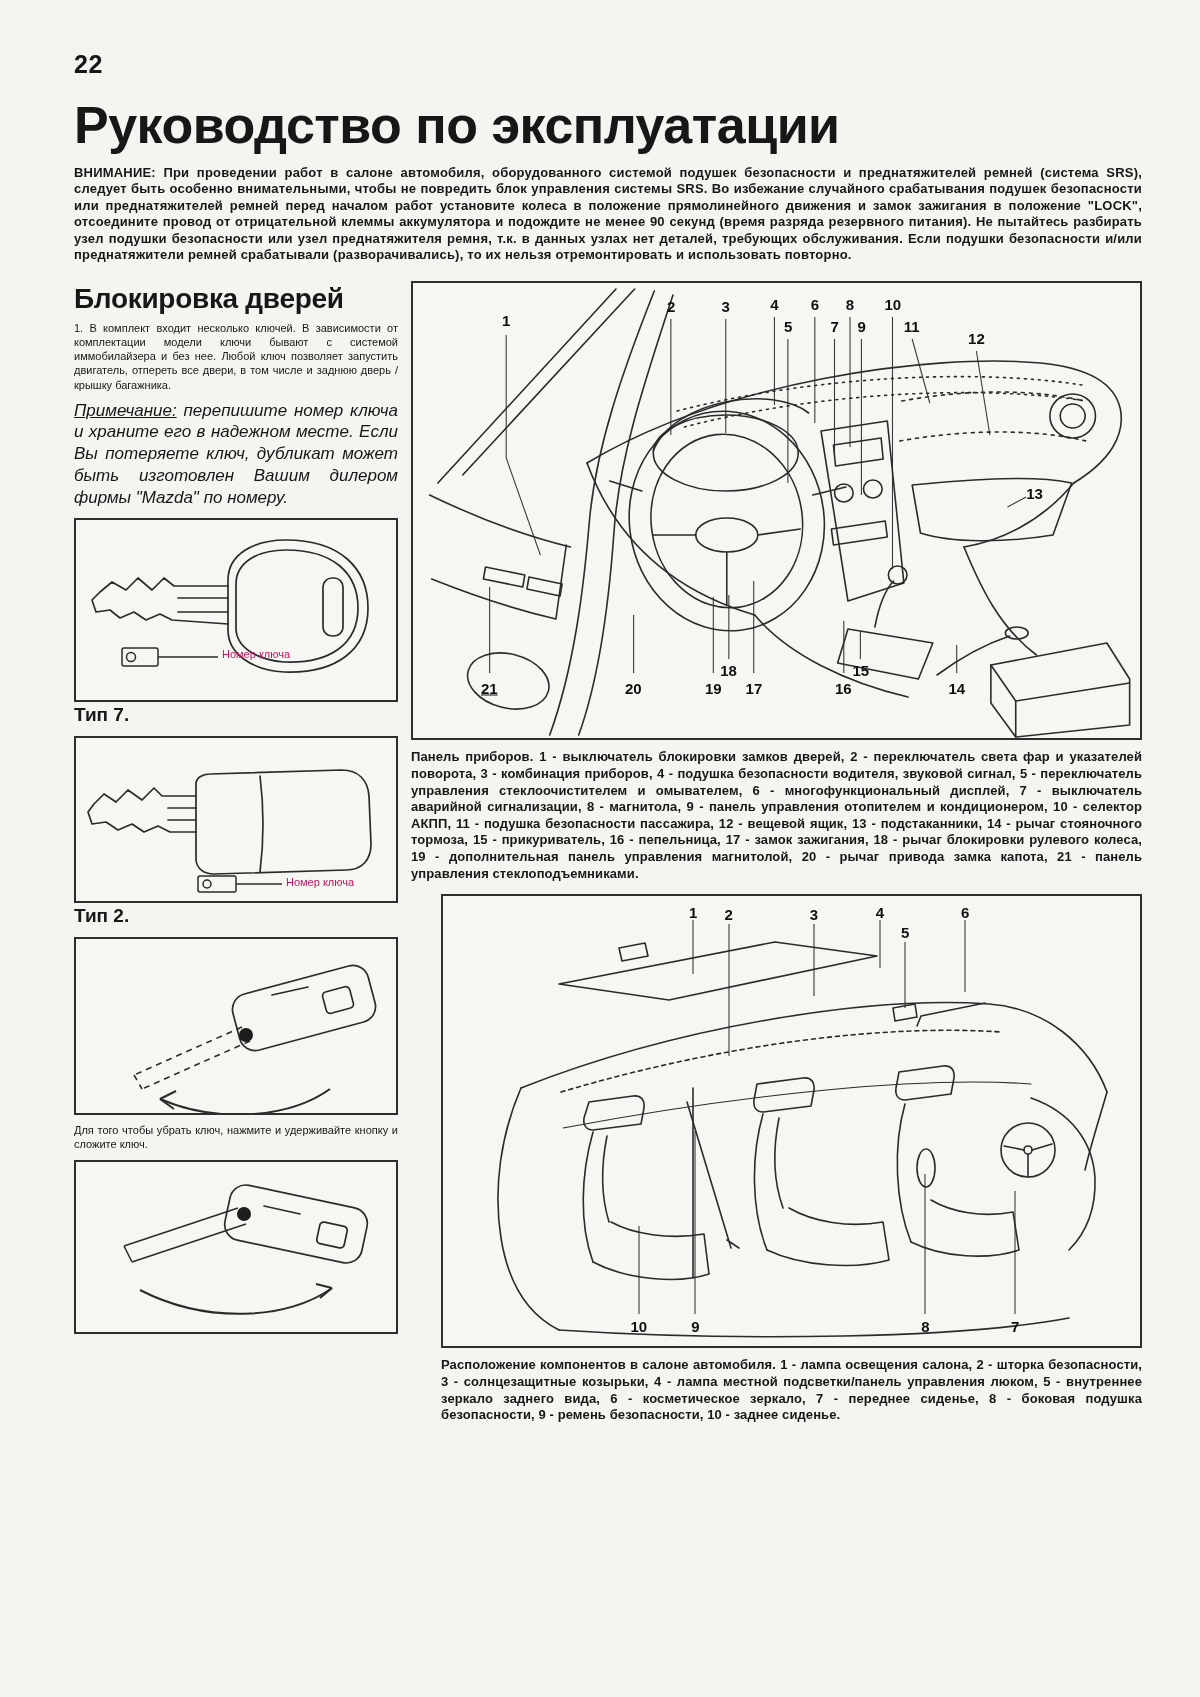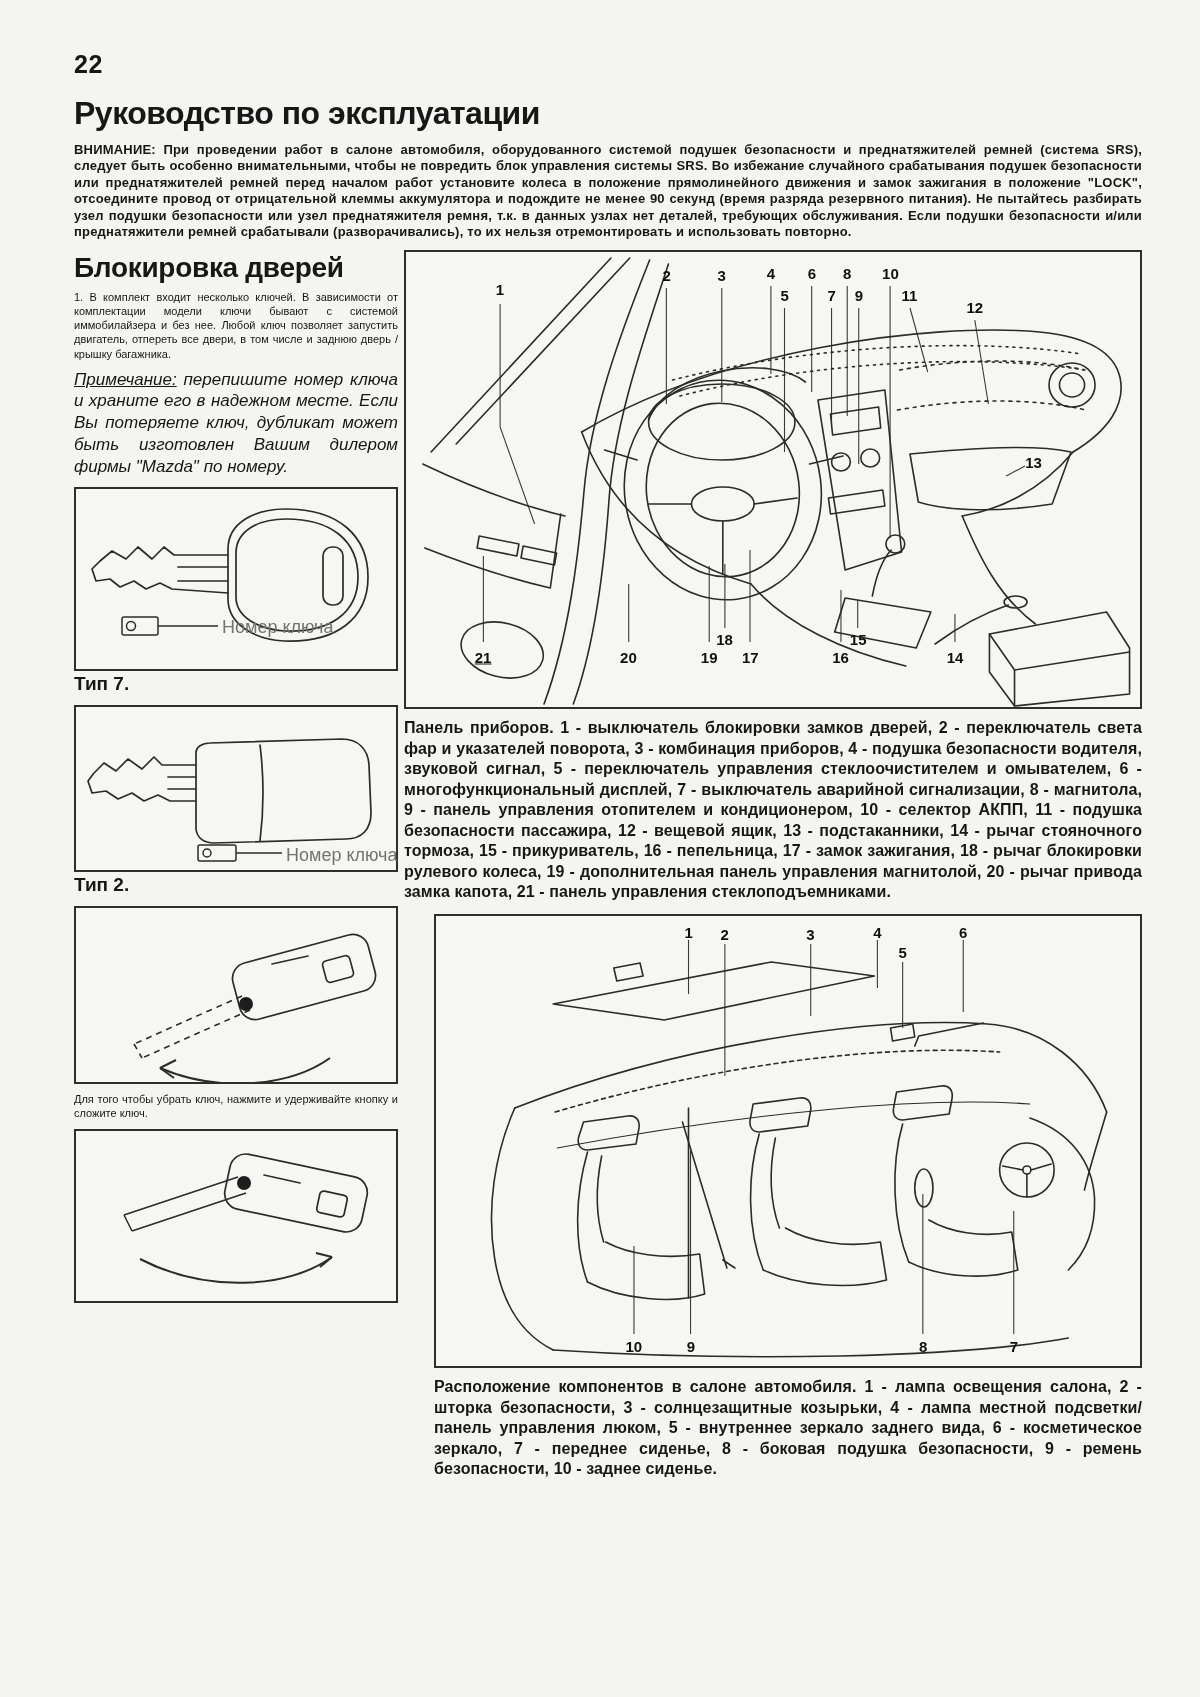--- a/index.html
+++ b/index.html
@@ -8,49 +8,49 @@
     width:1200px;height:1697px;
     margin:0 auto;
     background:#f4f4f1;
     box-sizing:border-box;
     padding:50px 58px 0 74px;
     font-family:"Liberation Sans",sans-serif;
     color:#171717;
     overflow:hidden;
   }
   .pagenum{font-size:25px;font-weight:700;letter-spacing:.5px;}
-  h1.title{margin:16px 0 10px 0;font-size:32px;font-weight:700;letter-spacing:-.5px;}
+  h1.title{margin:16px 0 10px 0;font-size:52px;font-weight:700;letter-spacing:-.5px;}
   .warning{
     margin:0;font-size:13px;font-weight:700;line-height:1.26;
     text-align:justify;letter-spacing:.2px;
   }
-  .cols{display:flex;gap:6px;margin-top:10px;}
+  .cols{display:flex;gap:13px;margin-top:18px;}
   .leftcol{width:324px;flex:0 0 324px;}
   .rightcol{flex:1;min-width:0;}
   h2.subhead{margin:2px 0 6px 0;font-size:28px;font-weight:700;letter-spacing:-.3px;}
   .body-par{margin:0 0 8px 0;font-size:11px;line-height:1.28;text-align:justify;}
   .note-par{margin:0 0 10px 0;font-size:17px;line-height:1.28;text-align:justify;font-style:italic;}
   .note-lbl{text-decoration:underline;}
   .fig-box{
     position:relative;border:2px solid #2e2e2e;background:#f6f6f3;
     box-sizing:border-box;
   }
   .keybox{width:100%;margin:0 0 2px 0;}
   .keybox svg{display:block;width:100%;height:100%;}
   .type-cap{font-size:19px;font-weight:700;margin:2px 0 10px 0;}
-  .key-num-label{position:absolute;font-size:18px;color:#737373;white-space:nowrap;}
+  .key-num-label{position:absolute;font-size:11px;color:#be185d;white-space:nowrap;}
   .callout{
     position:absolute;transform:translate(-50%,-50%);
     font-size:15px;font-weight:700;color:#101010;line-height:1;
   }
   .fig1{height:459px;}
   .fig2wrap{margin-left:30px;}
   .fig2{height:454px;}
   .fig-cap{
-    margin:9px 0 12px 0;font-size:16px;font-weight:700;line-height:1.28;
+    margin:9px 0 12px 0;font-size:13px;font-weight:700;line-height:1.28;
     text-align:justify;letter-spacing:.1px;
   }
   .diagram-svg{position:absolute;left:0;top:0;width:100%;height:100%;}
   svg *{vector-effect:non-scaling-stroke;}
 </style>
 </head>
 <body>
 
 <div class="page">
 

